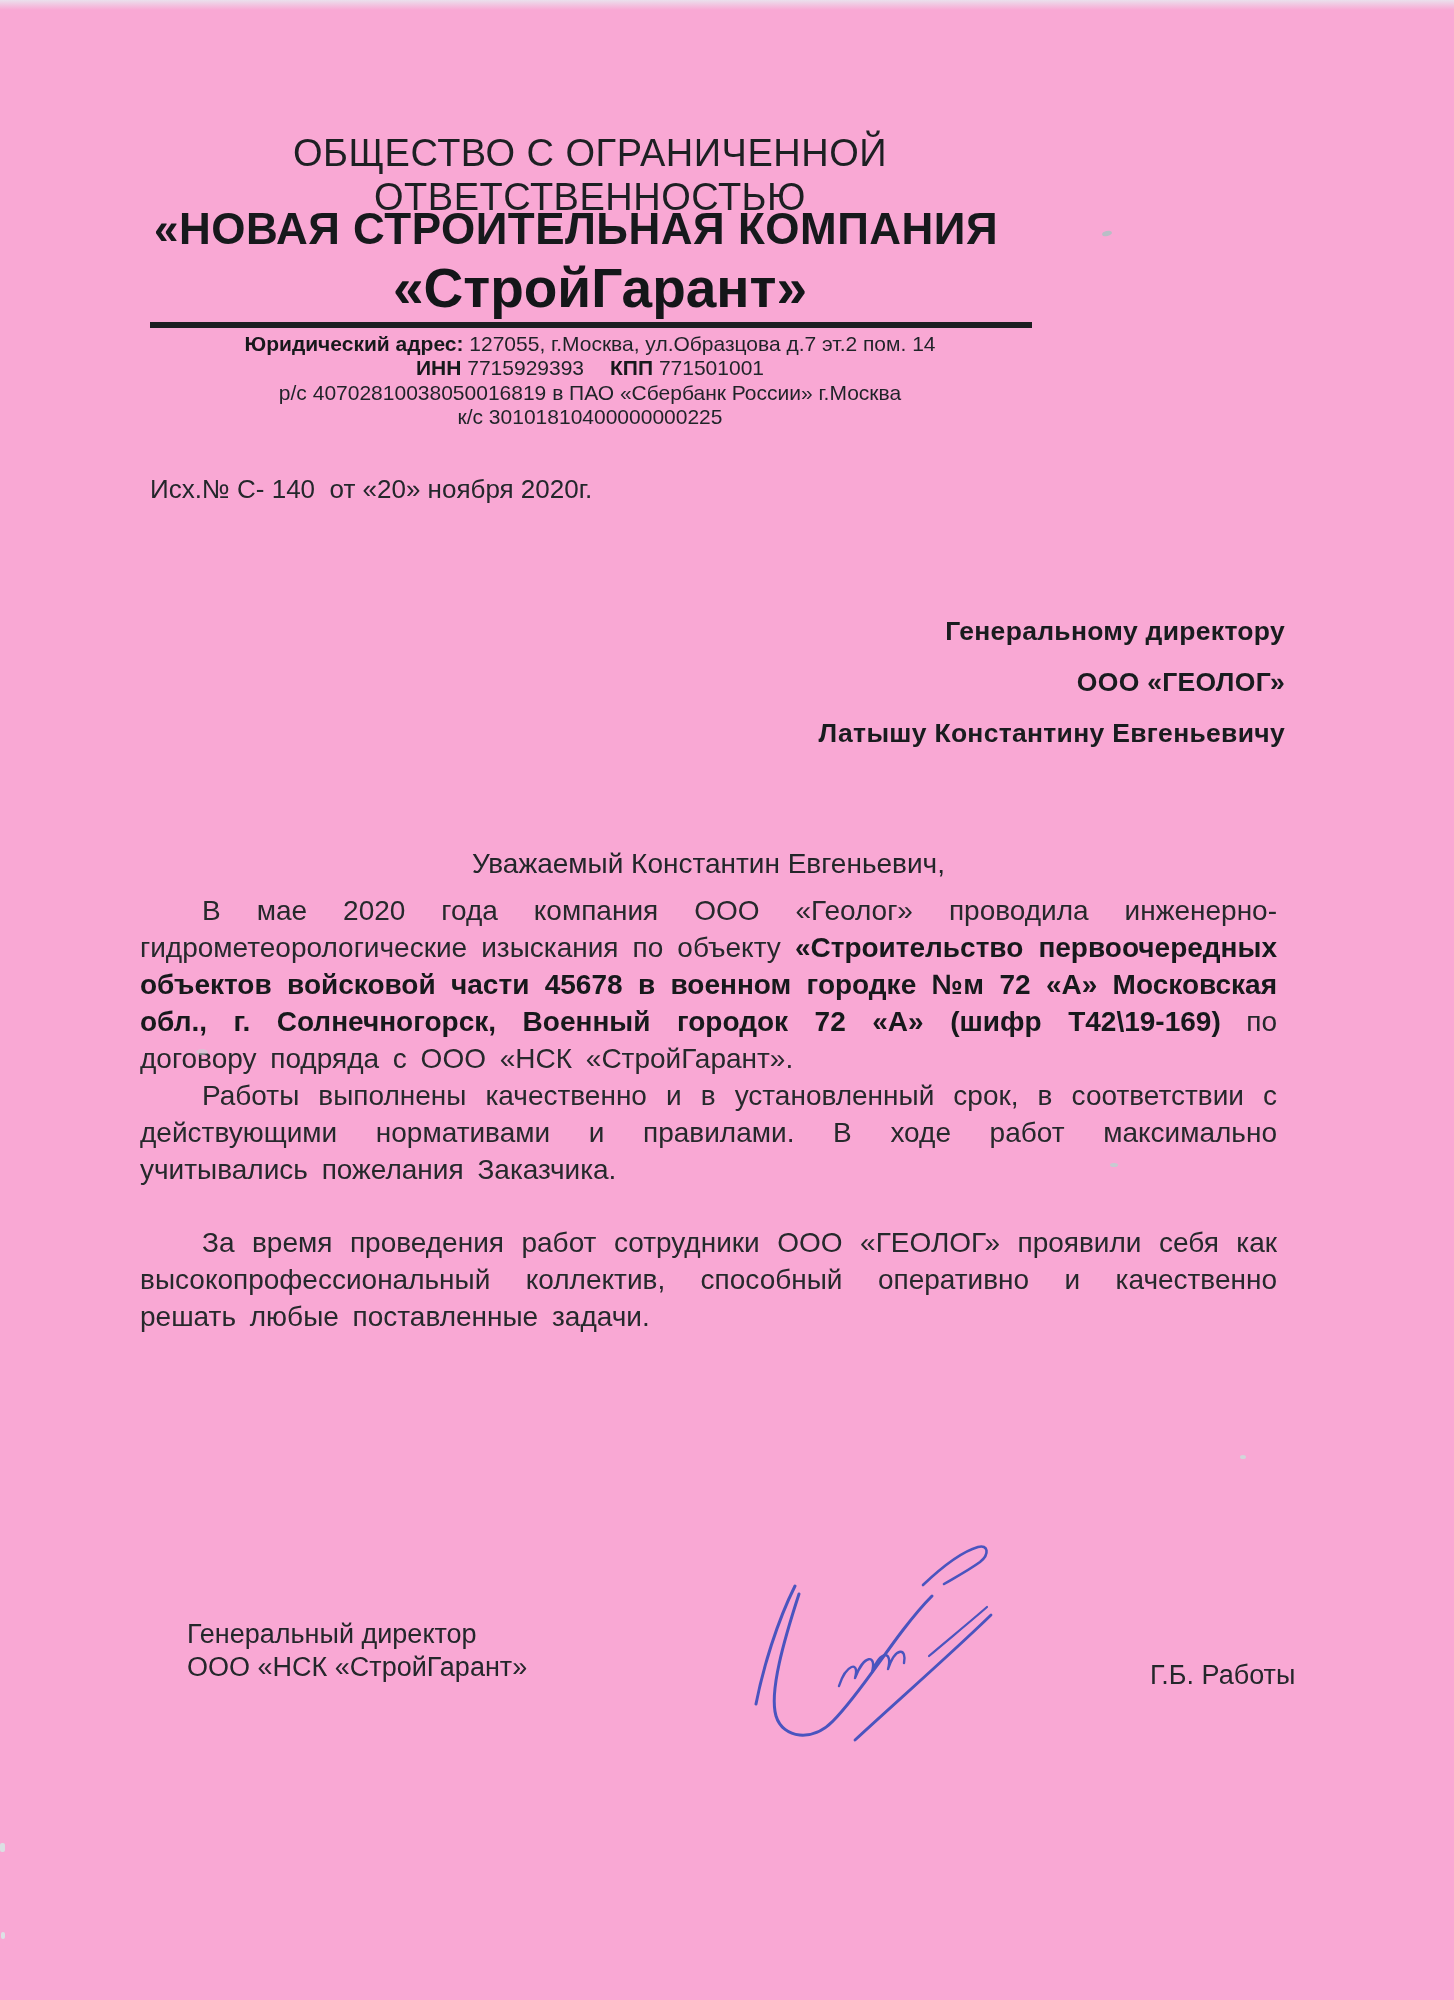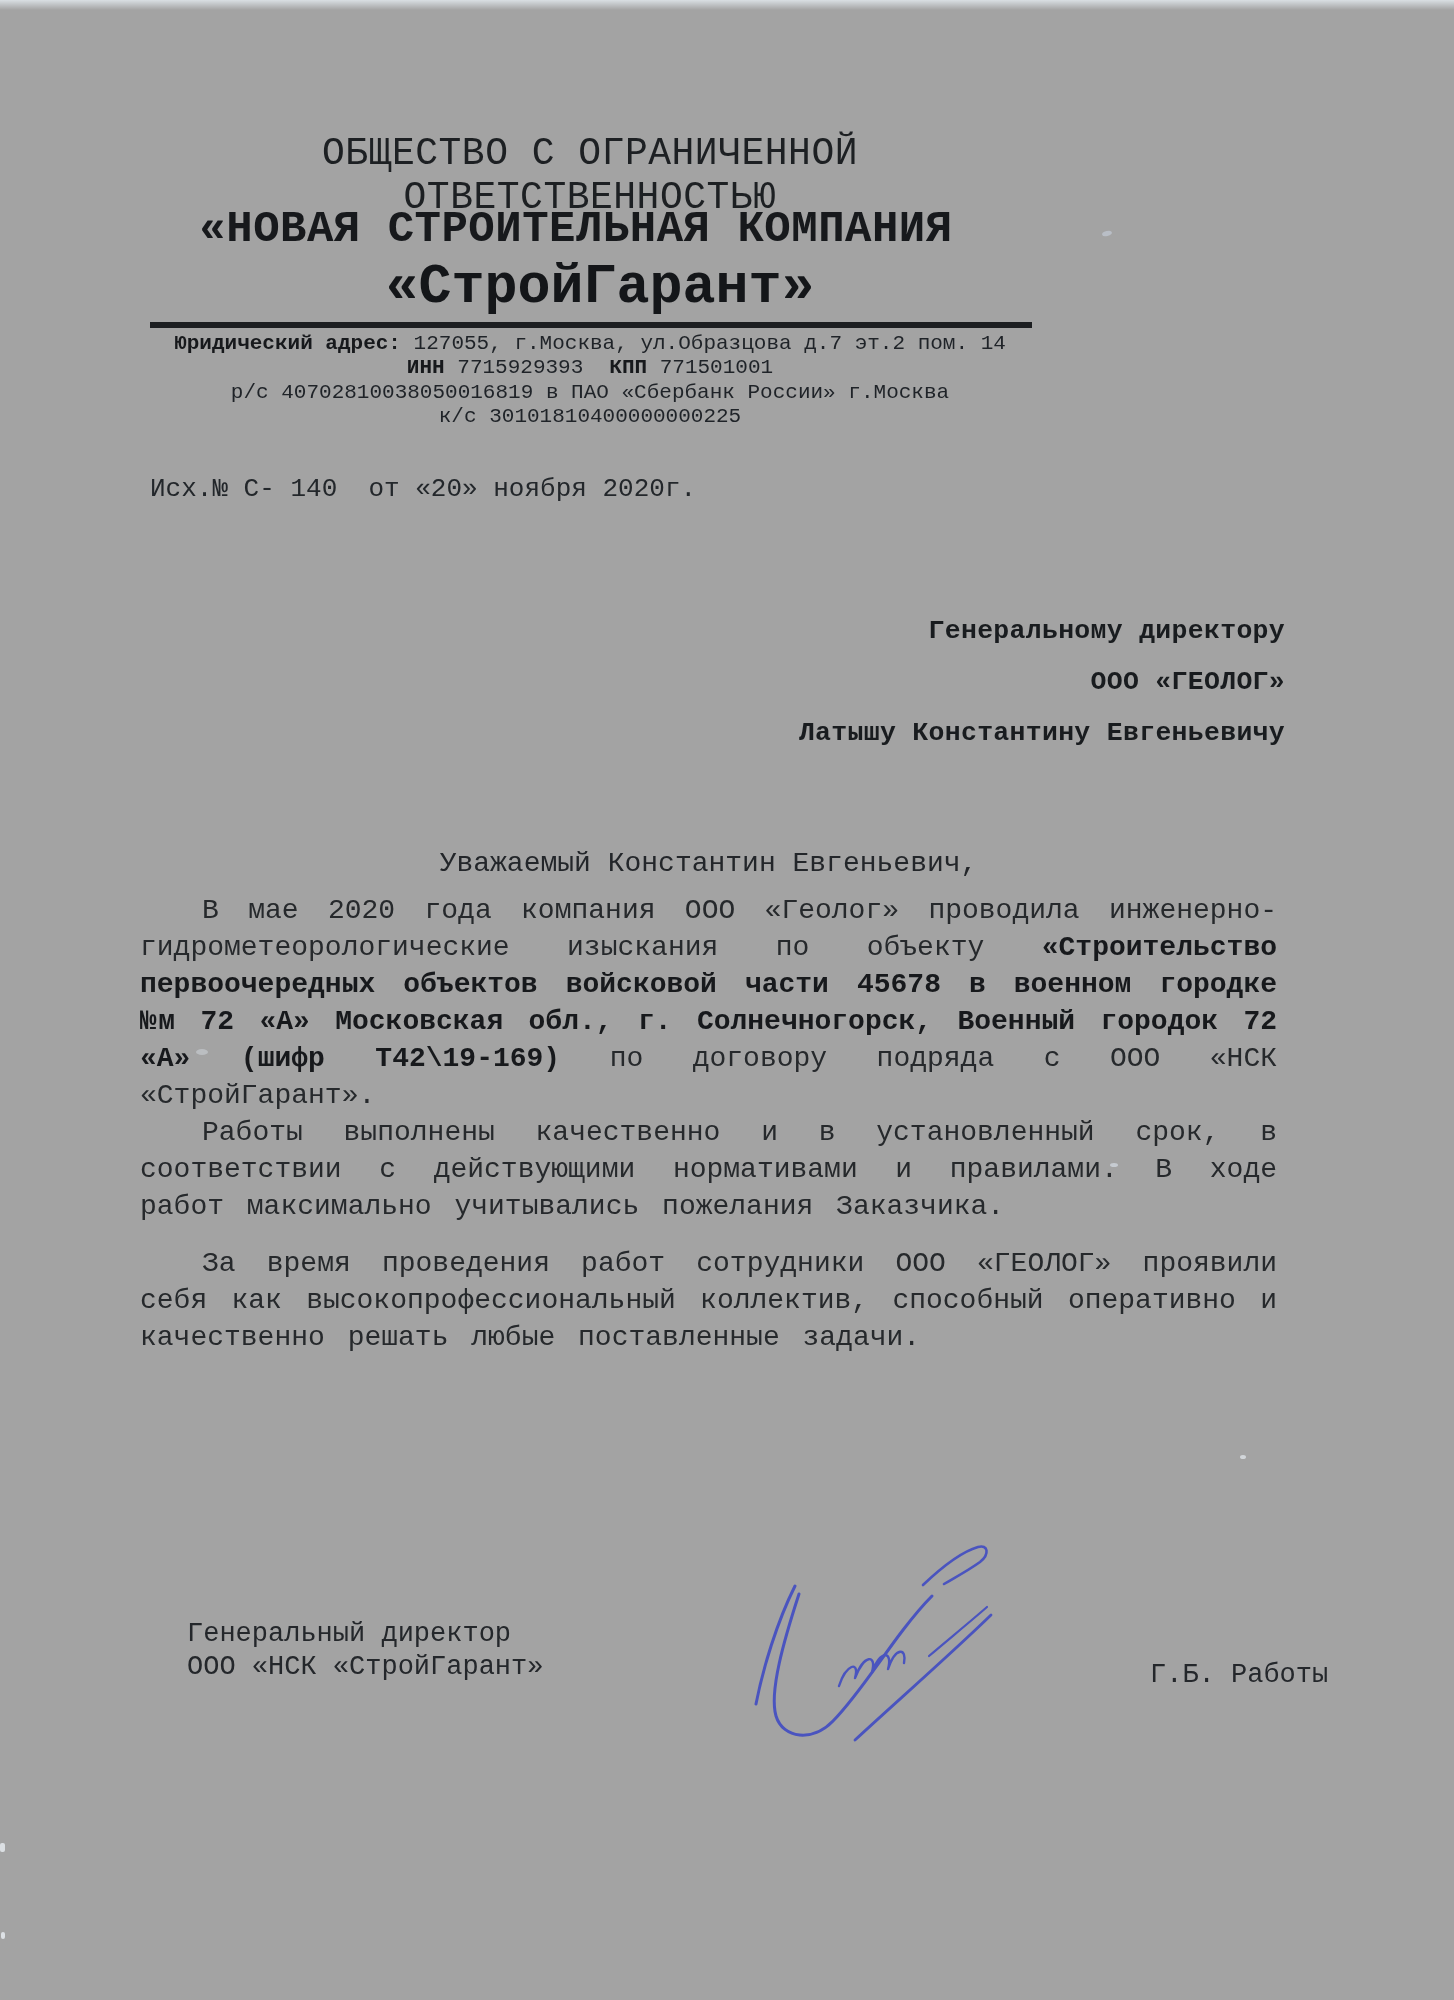--- a/index.html
+++ b/index.html
@@ -1,22 +1,22 @@
 <!DOCTYPE html>
 <html lang="ru"><head>
 <meta charset="utf-8">
 <style>
   html,body{margin:0;padding:0;background:#e9ebee;}
   .page{
     position:relative;
     width:1454px;height:2000px;
     margin:0 auto;
-    background:#a3a3a3;
+    background:#f9a8d4;
     overflow:hidden;
-    font-family:Liberation Mono, monospace;
+    font-family:Liberation Sans, sans-serif;
     color:#26292c;
   }
   .scan-top{
     position:absolute;left:0;top:0;width:100%;height:10px;
     background:linear-gradient(180deg,#e7eef3 0%,rgba(231,238,243,0) 100%);
     opacity:.8;
   }
   .speck{position:absolute;border-radius:50%;}
 
   
@@ -60,21 +60,21 @@
   .salutation{
     position:absolute;left:140px;top:848px;width:1137px;
     text-align:center;font-size:28px;color:#23262a;
   }
   .body-text{
     position:absolute;left:140px;top:892px;width:1137px;
     font-size:28px;line-height:37px;text-align:justify;
     word-spacing:6px;color:#26292c;
   }
   .body-text p{margin:0;text-indent:62px;}
-  .body-text p.spaced{margin-top:20px;}
+  .body-text p.spaced{margin-top:36px;}
   .body-text b{color:#17191c;word-spacing:7px;}
 
   
   .director{
     position:absolute;left:143px;top:1618px;
     font-size:27px;line-height:33px;color:#24272b;margin-left:44px;
   }
   .sig-name{
     position:absolute;left:1150px;top:1660px;
     font-size:27px;color:#24272b;

